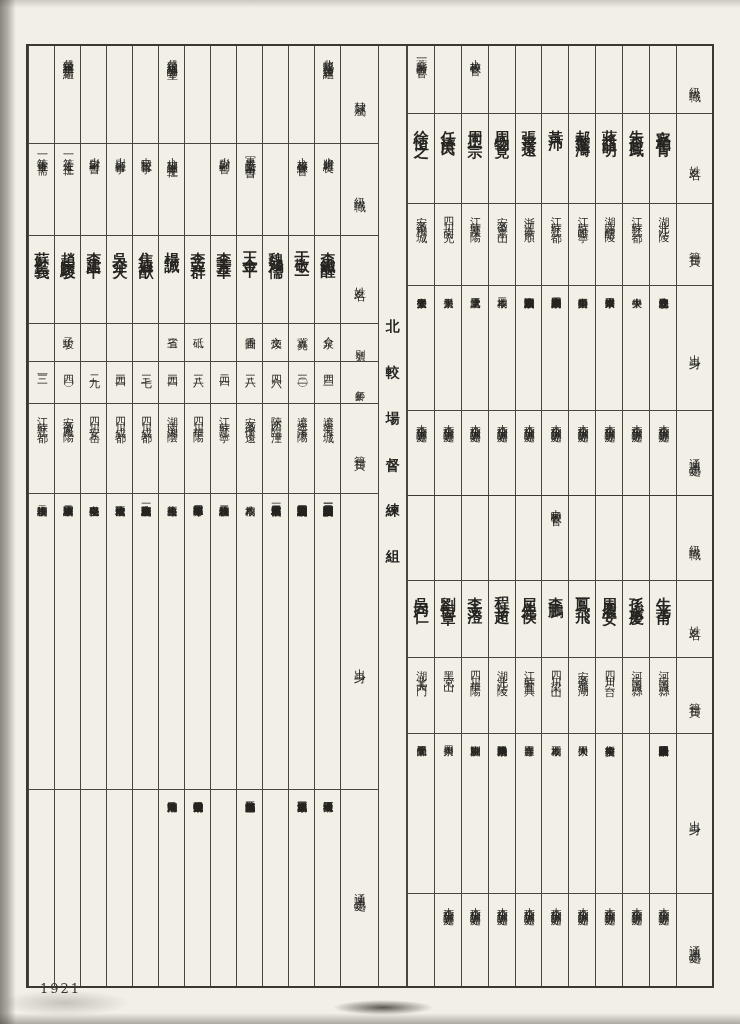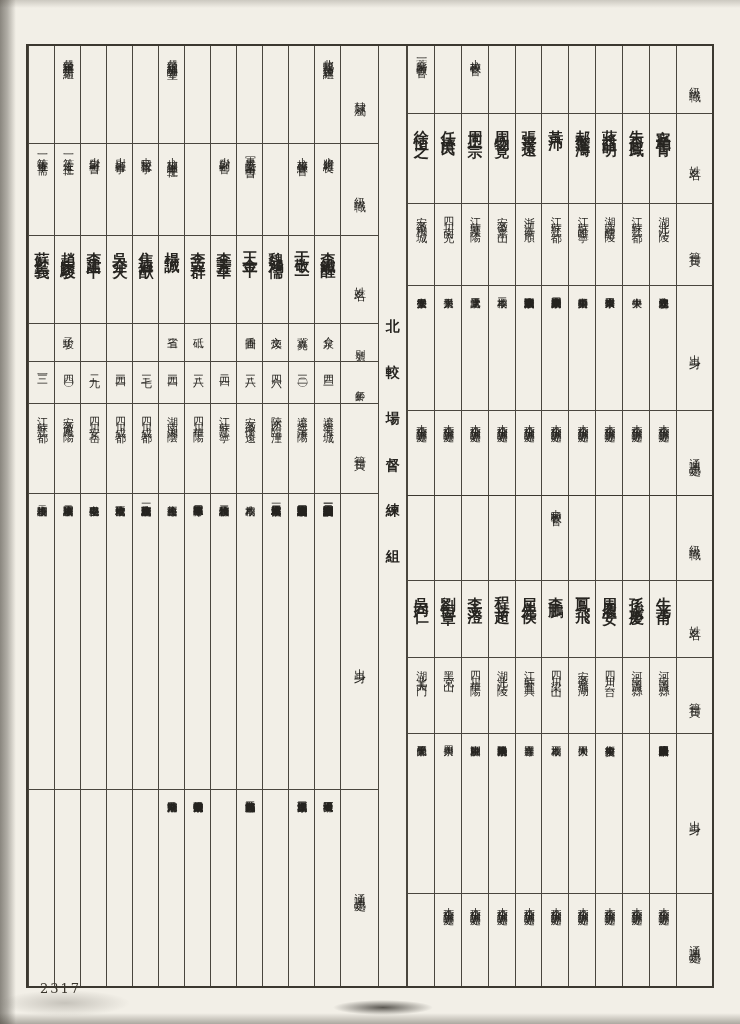--- a/index.html
+++ b/index.html
@@ -842,20 +842,20 @@
             <span class="vt lbl">出身</span>
           </div>
         <div class="cell c-addr lblc last">
             <span class="vt lbl">通訊處</span>
           </div>
       </div>
     </div>
 
   </div>
 
-  <div class="pagenum">2317</div>
+  <div class="pagenum">1921</div>
 
   <div class="edge-left"></div>
   <div class="edge-top"></div>
   <div class="edge-bottom"></div>
   <div class="smudge-a"></div>
   <div class="smudge-b"></div>
 </div>
 
 </body></html>

